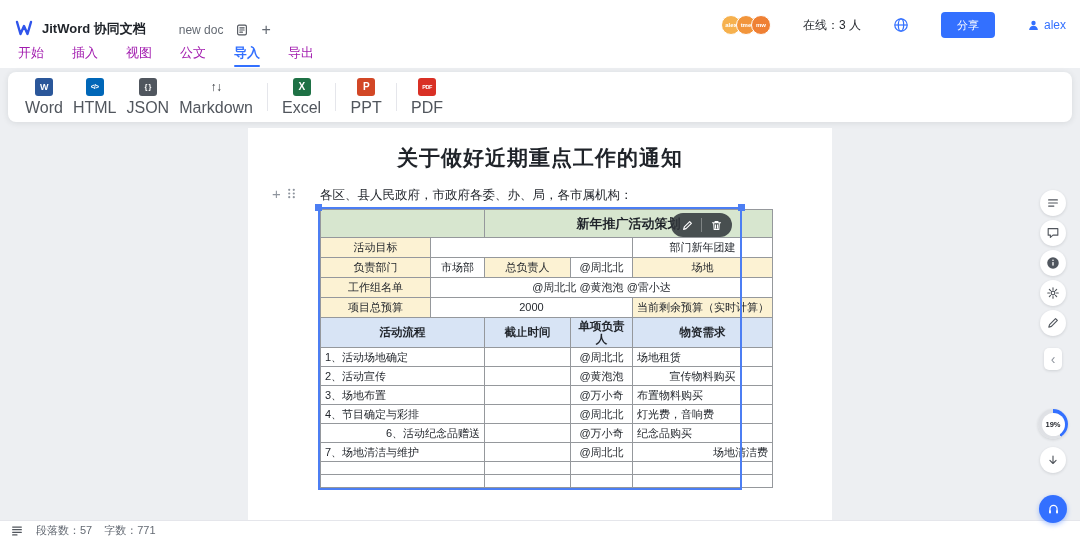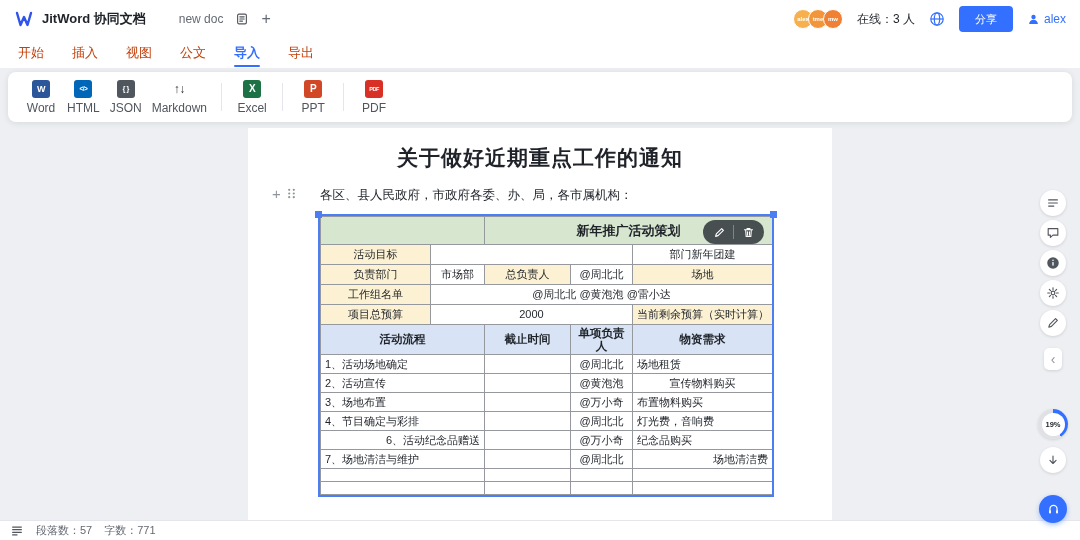--- a/index.html
+++ b/index.html
@@ -1,65 +1,65 @@
 <!DOCTYPE html>
 <html style="--accent: #3370ff; --sel: #4c7ef3; --green: #d7e6cf; --yellow: #fcf2d3; --blue: #d8e4f5;"><head>
 <meta charset="utf-8">
 <style>
   *{margin:0;padding:0;box-sizing:border-box;}
   html,body{width:1080px;height:540px;overflow:hidden;background:#fff;color:#1f2329;
     font-family:"Liberation Sans","DejaVu Sans",sans-serif;}
   body{display:flex;flex-direction:column;}
 
   
-  .topbar{height:38px;flex:none;display:flex;align-items:center;padding:9px 14px;background:#fff;}
+  .topbar{height:38px;flex:none;display:flex;align-items:flex-end;padding:0 14px;background:#fff;}
   .logo{width:20px;height:20px;margin-right:8px;display:flex;align-items:center;justify-content:center;}
   .app-title{font-size:13px;font-weight:bold;}
   .doc-tab{margin-left:33px;display:flex;align-items:center;gap:12px;font-size:12px;color:#646a73;}
   .hicon{display:flex;align-items:center;justify-content:center;color:#646a73;cursor:pointer;}
   .plus-glyph{font-size:16px;line-height:1;color:#646a73;}
-  .top-right{margin-left:auto;display:flex;align-items:center;gap:14px;}
+  .top-right{margin-left:auto;display:flex;align-items:center;gap:32px;}
   .avatars{display:flex;align-items:center;}
   .avatar{width:20px;height:20px;border-radius:50%;border:1.5px solid #fff;margin-left:-5px;
     color:#fff;font-size:6px;font-weight:bold;display:flex;align-items:center;justify-content:center;overflow:hidden;}
   .avatar:first-child{margin-left:0;}
   .online{font-size:12px;color:#1f2329;}
   .globe{color:var(--accent);}
   .share{background:var(--accent);color:#fff;border:none;border-radius:4px;font-size:11px;
     height:26px;padding:0 16px;cursor:pointer;font-family:inherit;}
   .user{display:flex;align-items:center;gap:4px;color:var(--accent);font-size:12px;cursor:pointer;}
 
   
   .menubar{height:30px;flex:none;display:flex;gap:24px;padding:0 16px;background:#fff;align-items:center;}
-  .tab{font-size:13px;color:#c2410c;position:relative;cursor:pointer;padding:5px 2px;}
+  .tab{font-size:13px;color:#a21caf;position:relative;cursor:pointer;padding:5px 2px;}
   .tab.active{color:var(--accent);font-weight:bold;}
   .tab.active::after{content:"";position:absolute;left:50%;transform:translateX(-50%);bottom:0;
     width:26px;height:2px;border-radius:1px;background:var(--accent);}
 
   
   .workspace{flex:1;min-height:0;background:#edeff2;display:flex;flex-direction:column;position:relative;}
   .import-card{margin:4px 8px 0;height:50px;flex:none;background:#fff;border-radius:8px;
     box-shadow:0 1px 6px rgba(31,35,41,.10);display:flex;align-items:center;padding:0 12px;}
   .import-items{display:flex;align-items:center;}
   .import-item{min-width:42px;padding:0 5px;display:flex;flex-direction:column;align-items:center;gap:3px;cursor:pointer;}
   .import-item .ic{width:18px;height:18px;border-radius:3px;display:flex;align-items:center;justify-content:center;
     color:#fff;font-weight:bold;letter-spacing:-0.5px;}
-  .import-item .lb{font-size:12px;color:#51565d;white-space:nowrap;}
+  .import-item .lb{font-size:16px;color:#51565d;white-space:nowrap;}
   .v-div{width:1px;height:28px;background:#e5e6eb;margin:0 9px;}
 
   .doc-scroll{flex:1;min-height:0;display:flex;justify-content:center;overflow:hidden;padding-top:6px;}
   .page{width:584px;height:100%;background:#fff;position:relative;}
   .doc-title{font-size:21px;font-weight:bold;text-align:center;padding-top:16px;letter-spacing:1px;}
   .para{margin:14px 60px 0 72px;font-size:12.5px;line-height:18px;position:relative;}
   .gutter{position:absolute;left:-48px;top:0;display:flex;align-items:center;gap:5px;color:#8f959e;}
   .gutter .g-plus{font-size:15px;line-height:1;cursor:pointer;}
   .gutter .g-drag{cursor:grab;display:flex;}
 
   
-  .table-wrap{margin:12px 60px 0 72px;width:452px;position:relative;}
+  .table-wrap{margin:5px 60px 0 72px;width:420px;position:relative;}
   .table-outline{position:absolute;inset:-2px;border:2px solid var(--sel);pointer-events:none;z-index:2;}
   .sel-handle{position:absolute;width:7px;height:7px;background:var(--sel);z-index:3;}
   table{border-collapse:collapse;width:452px;table-layout:fixed;font-size:11px;}
   td{border:1px solid #95989c;text-align:center;padding:1px 4px;overflow:hidden;word-break:break-all;line-height:13px;}
   tr.r-title td{height:28px;font-size:13px;font-weight:bold;}
   tr.r-info td{height:20px;white-space:nowrap;}
   tr.r-head td{height:30px;font-weight:bold;font-size:11.5px;}
   tr.r-task td{height:19px;white-space:nowrap;}
   tr.r-empty td{height:13px;}
   .bg-green{background:var(--green);}

